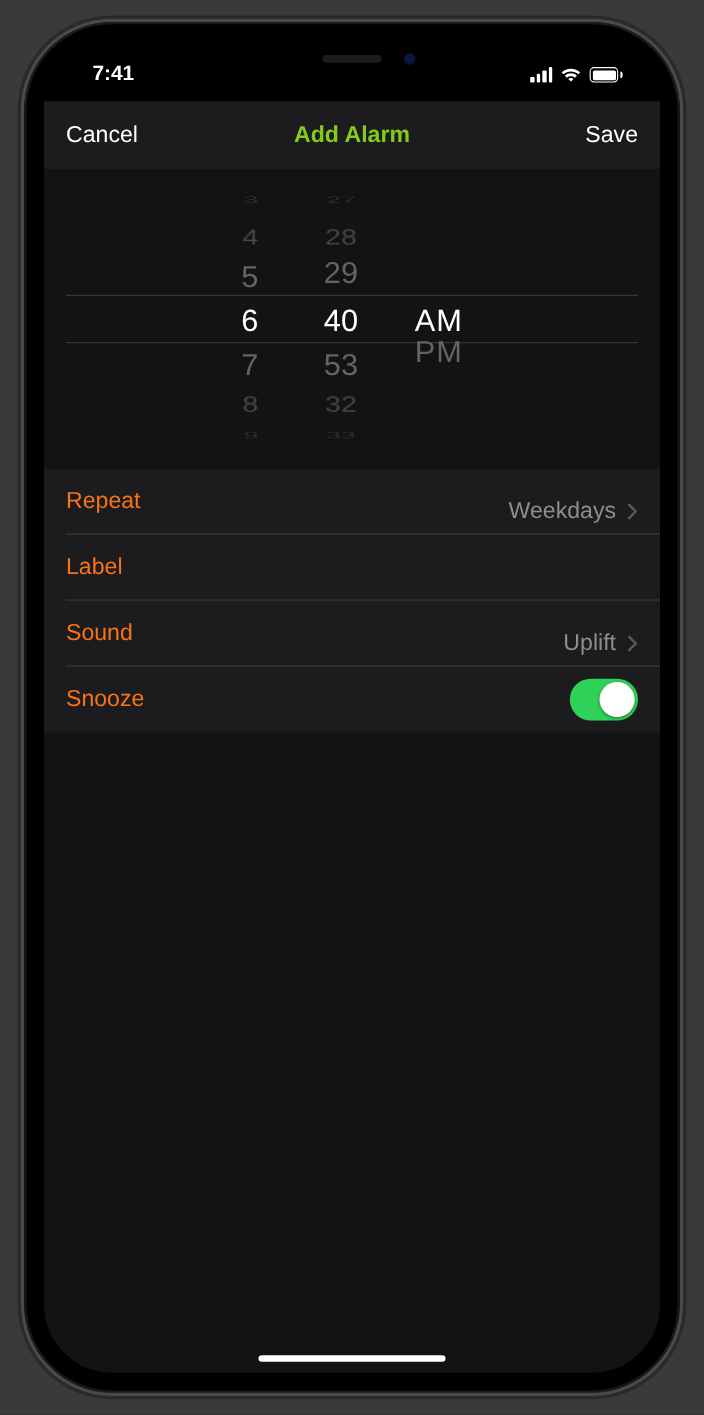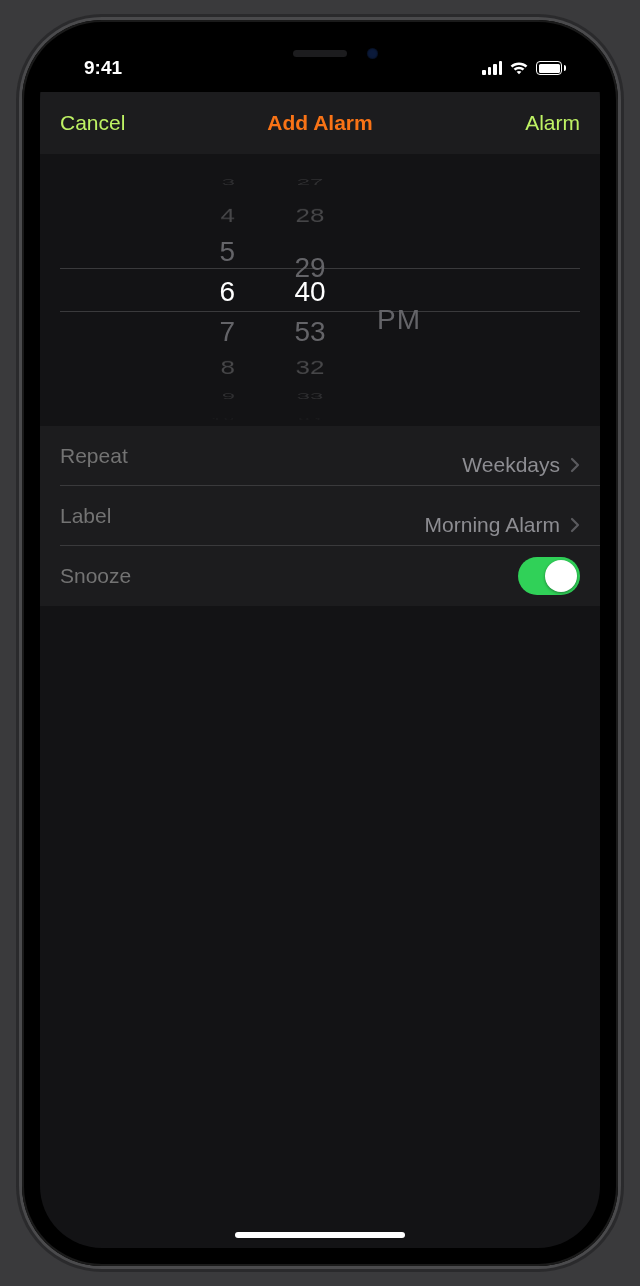--- a/index.html
+++ b/index.html
@@ -163,29 +163,29 @@
   
   .nav {
     height: 62px;
     background: #1c1c1e;
     display: flex;
     align-items: center;
     justify-content: space-between;
     padding: 0 20px;
   }
   .nav .btn {
-    color: #bef264;
+    color: #ffffff;
     font-size: 21px;
     font-weight: 400;
     cursor: pointer;
     min-width: 80px;
   }
   .nav .btn.right { text-align: right; font-weight: 500; }
   .nav .title {
-    color: #f97316;
+    color: #84cc16;
     font-size: 21px;
     font-weight: 600;
   }
   
   .picker {
     height: 272px;
     background: #131315;
     position: relative;
     display: flex;
     justify-content: center;
@@ -243,21 +243,21 @@
   .row:not(:last-child)::after {
     content: "";
     position: absolute;
     left: 20px;
     right: 0;
     bottom: 0;
     height: 0.8px;
     background: #3a3a3c;
   }
   .row .label {
-    color: #737373;
+    color: #f97316;
     font-size: 21px;
     font-weight: 400;
   }
   .row .value-wrap {
     display: flex;
     align-items: center;
     gap: 10px;
     margin-top: 17px;
   }
   .row .value {
@@ -308,21 +308,21 @@
 
 <div class="device">
   <div class="screen">
 
     <div class="notch">
       <div class="speaker"></div>
       <div class="camera"></div>
     </div>
 
     <div class="status-bar">
-      <div class="status-time">9:41</div>
+      <div class="status-time">7:41</div>
       <div class="status-icons">
         <div class="signal">
           <span></span>
             <span></span>
             <span></span>
             <span></span>
         </div>
         <svg class="wifi" viewBox="0 0 20 14">
           <path d="M10 13.2 L7.6 10.8 C8.9 9.6 11.1 9.6 12.4 10.8 Z" fill="#fff"></path>
           <path d="M4.6 7.8 C7.6 5 12.4 5 15.4 7.8 L13.6 9.6 C11.6 7.8 8.4 7.8 6.4 9.6 Z" fill="#fff"></path>
@@ -334,21 +334,21 @@
           <div class="tip"></div>
         </div>
       </div>
     </div>
 
     <div class="content">
 
       <div class="nav">
         <div class="btn">Cancel</div>
         <div class="title">Add Alarm</div>
-        <div class="btn right">Alarm</div>
+        <div class="btn right">Save</div>
       </div>
 
       <div class="picker">
         <div class="picker-lines"></div>
 
         <div class="picker-col hour">
 
           <div class="picker-item near3" style="top:8px">3</div>
           <div class="picker-item near2" style="top:40px">4</div>
           <div class="picker-item near1" style="top:76px">5</div>
@@ -356,55 +356,59 @@
           <div class="picker-item near1" style="top:156px">7</div>
           <div class="picker-item near2" style="top:192px">8</div>
           <div class="picker-item near3" style="top:222px">9</div>
           <div class="picker-item near4" style="top:246px">10</div>
         </div>
 
         <div class="picker-col minute">
 
           <div class="picker-item near3" style="top:8px">27</div>
           <div class="picker-item near2" style="top:40px">28</div>
-          <div class="picker-item near1" style="top:92px">29</div>
+          <div class="picker-item near1" style="top:72px">29</div>
           <div class="picker-item sel" style="top:116px">40</div>
           <div class="picker-item near1" style="top:156px">53</div>
           <div class="picker-item near2" style="top:192px">32</div>
           <div class="picker-item near3" style="top:222px">33</div>
           <div class="picker-item near4" style="top:246px">34</div>
         </div>
 
         <div class="picker-col ampm">
+          <div class="picker-item sel" style="top:116px">AM</div>
           <div class="picker-item near1" style="top:144px">PM</div>
         </div>
       </div>
 
       <div class="list">
 
         <div class="row">
           <div class="label">Repeat</div>
           <div class="value-wrap">
             <div class="value">Weekdays</div>
             <svg class="chevron" width="10" height="16" viewBox="0 0 10 16">
               <path d="M2 2 L8 8 L2 14" stroke="#5a5a5e" stroke-width="2.2" fill="none" stroke-linecap="round" stroke-linejoin="round"></path>
             </svg>
           </div>
         </div>
 
         <div class="row">
           <div class="label">Label</div>
+        </div>
+
+        <div class="row">
+          <div class="label">Sound</div>
           <div class="value-wrap">
-            <div class="value">Morning Alarm</div>
+            <div class="value">Uplift</div>
             <svg class="chevron" width="10" height="16" viewBox="0 0 10 16">
               <path d="M2 2 L8 8 L2 14" stroke="#5a5a5e" stroke-width="2.2" fill="none" stroke-linecap="round" stroke-linejoin="round"></path>
             </svg>
           </div>
         </div>
-
 
         <div class="row">
           <div class="label">Snooze</div>
           <div class="switch">
             <div class="knob"></div>
           </div>
         </div>
 
       </div>
 

